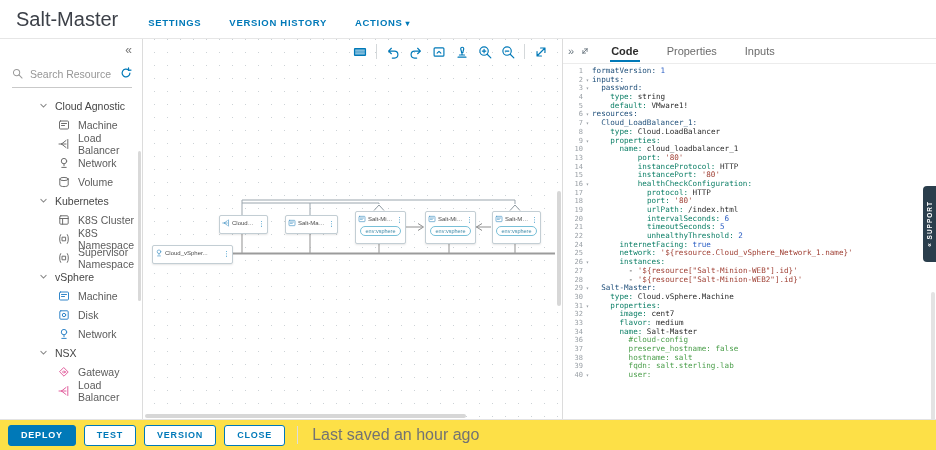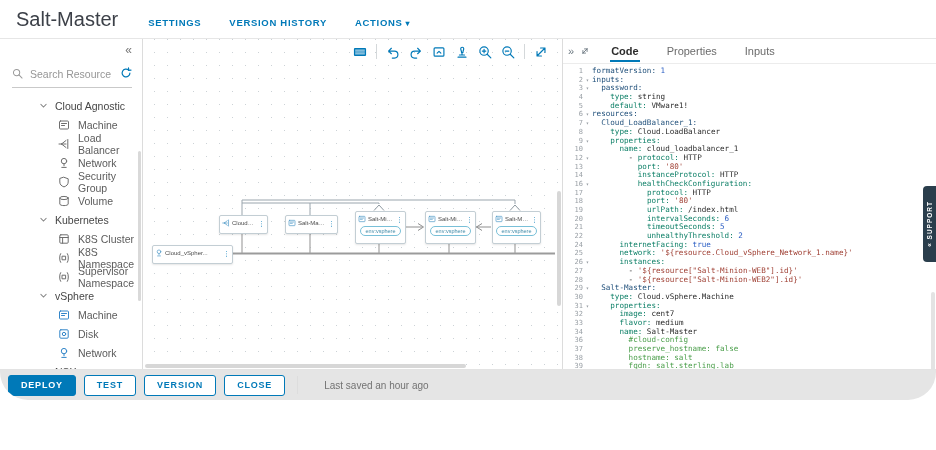--- a/index.html
+++ b/index.html
@@ -1,16 +1,16 @@
 <!DOCTYPE html>
 <html style="--accent: #0079b8; --support-bg: #2a3e4c; --code-key-top: #1e4e79; --code-key: #0f8068; --code-string: #9e3d31; --code-number: #2c5fc4; --code-text: #2b2b2b; --code-literal: #4a9e4a;"><head>
 <meta charset="utf-8">
 <style>
   html,body{margin:0;padding:0;background:#fff;}
-  .app{position:relative;width:936px;height:400px;overflow:hidden;font-family:"Liberation Sans",sans-serif;color:#333;background:#fff;border-radius:28px;}
+  .app{position:relative;width:936px;height:450px;overflow:hidden;font-family:"Liberation Sans",sans-serif;color:#333;background:#fff;}
   
   .header{height:38px;display:flex;align-items:baseline;padding-left:16px;gap:30px;}
   .title{font-size:20px;color:#3c4048;line-height:38px;font-weight:400;}
   .menu{display:flex;gap:28px;justify-content:space-between;}
   .menu-item{font-size:9.5px;font-weight:bold;letter-spacing:.7px;color:var(--accent);cursor:pointer;}
   .menu-item .caret{font-size:8px;}
   
   .main{position:absolute;top:38px;left:0;right:0;bottom:30px;display:flex;border-top:1px solid #e6e6e6;}
   .sidebar{width:142px;border-right:1px solid #dcdcdc;position:relative;background:#fff;overflow:hidden;}
   .sb-top{height:16px;text-align:right;padding:4px 10px 0 0;color:#767676;font-size:12px;}
@@ -53,25 +53,25 @@
   .ct{white-space:pre;}
   .k1{color:var(--code-key-top);}
   .k2{color:var(--code-key);}
   .v{color:var(--code-text);text-align:right;}
   .pun{color:var(--code-text);}
   .s{color:var(--code-string);}
   .num{color:var(--code-number);}
   .g{color:var(--code-literal);}
   .rscroll{position:absolute;right:1px;top:228px;width:4px;height:140px;background:#e3e3e3;border-radius:2px;}
   
-  .footer{position:absolute;left:0;right:0;bottom:0;height:30px;border-top:1px solid #e3e3e3;background:#e5e5e5;display:flex;align-items:center;padding-left:8px;gap:8px;}
+  .footer{position:absolute;left:0;right:0;bottom:0;height:30px;border-top:1px solid #e3e3e3;background:#fde047;display:flex;align-items:center;padding-left:8px;gap:8px;}
   .btn{height:21px;padding:0 12px;border-radius:3px;font-size:9px;font-weight:bold;letter-spacing:.8px;border:1px solid var(--accent);background:#fff;color:var(--accent);font-family:inherit;cursor:pointer;}
   .btn.primary{background:var(--accent);color:#fff;}
   .fdiv{width:1px;height:18px;background:#ddd;margin-left:4px;}
-  .status{font-size:10px;color:#737373;margin-left:18px;}
+  .status{font-size:16px;color:#737373;margin-left:6px;}
   
   .support{position:absolute;right:0;top:186px;width:13px;height:76px;background:var(--support-bg);border-radius:4px 0 0 4px;display:flex;align-items:center;justify-content:center;z-index:9;cursor:pointer;}
   .support span{writing-mode:vertical-rl;transform:rotate(180deg);color:#fff;font-size:6.5px;font-weight:bold;letter-spacing:1px;}
 </style>
 </head>
 <body>
 
 <div class="app">
   <div class="header">
     <div class="title">Salt-Master</div>
@@ -127,28 +127,20 @@
               <svg width="12" height="12" viewBox="0 0 12 12" fill="none" stroke="currentColor" stroke-width="1" stroke-linecap="round" stroke-linejoin="round">
                 <circle cx="6" cy="4.1" r="2.7"></circle>
                 <path d="M6 6.8v2M3.8 10.4h4.4"></path>
               </svg>
             </span>
             <span>Network</span>
           </div>
           <div class="item">
             <span class="icn" style="color: rgb(110, 110, 110);">
               <svg width="12" height="12" viewBox="0 0 12 12" fill="none" stroke="currentColor" stroke-width="1" stroke-linecap="round" stroke-linejoin="round">
-                <path d="M6 1.3 10.2 2.8V6c0 2.6-1.8 4.1-4.2 4.9C3.6 10.1 1.8 8.6 1.8 6V2.8Z"></path>
-              </svg>
-            </span>
-            <span>Security Group</span>
-          </div>
-          <div class="item">
-            <span class="icn" style="color: rgb(110, 110, 110);">
-              <svg width="12" height="12" viewBox="0 0 12 12" fill="none" stroke="currentColor" stroke-width="1" stroke-linecap="round" stroke-linejoin="round">
                 <ellipse cx="6" cy="3" rx="4.2" ry="1.6"></ellipse>
                 <path d="M1.8 3v6c0 .9 1.9 1.6 4.2 1.6s4.2-.7 4.2-1.6V3"></path>
               </svg>
             </span>
             <span>Volume</span>
           </div>
           <div class="sec">
             <span class="chev">
               <svg width="9" height="9" viewBox="0 0 12 12" fill="none" stroke="currentColor" stroke-width="1.4" stroke-linecap="round">
                 <path d="M2.5 4.5 6 8l3.5-3.5"></path>
@@ -453,33 +445,33 @@
               <span class="ln">9</span>
               <span class="fold">▾</span>
               <span class="ct"><span>    </span><span class="k2">properties:</span></span>
             </div>
             <div class="cl">
               <span class="ln">10</span>
               <span class="fold"></span>
               <span class="ct"><span>      </span><span class="k2">name:</span><span class="v"> cloud_loadbalancer_1</span></span>
             </div>
             <div class="cl">
-              <span class="ln">12</span>
-              <span class="fold">▾</span>
-              <span class="ct"><span>        </span><span class="pun">- </span><span class="k2">protocol:</span><span class="v"> HTTP</span></span>
-            </div>
-            <div class="cl">
               <span class="ln">13</span>
               <span class="fold"></span>
               <span class="ct"><span>          </span><span class="k2">port:</span><span class="s"> '80'</span></span>
             </div>
             <div class="cl">
               <span class="ln">14</span>
               <span class="fold"></span>
               <span class="ct"><span>          </span><span class="k2">instanceProtocol:</span><span class="v"> HTTP</span></span>
+            </div>
+            <div class="cl">
+              <span class="ln">15</span>
+              <span class="fold"></span>
+              <span class="ct"><span>          </span><span class="k2">instancePort:</span><span class="s"> '80'</span></span>
             </div>
             <div class="cl">
               <span class="ln">16</span>
               <span class="fold">▾</span>
               <span class="ct"><span>          </span><span class="k2">healthCheckConfiguration:</span></span>
             </div>
             <div class="cl">
               <span class="ln">17</span>
               <span class="fold"></span>
               <span class="ct"><span>            </span><span class="k2">protocol:</span><span class="v"> HTTP</span></span>

